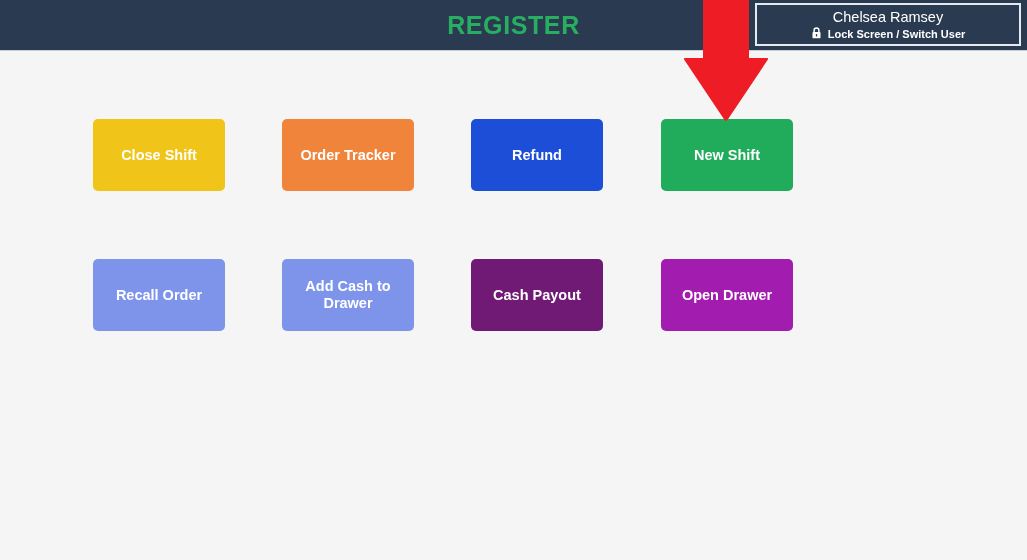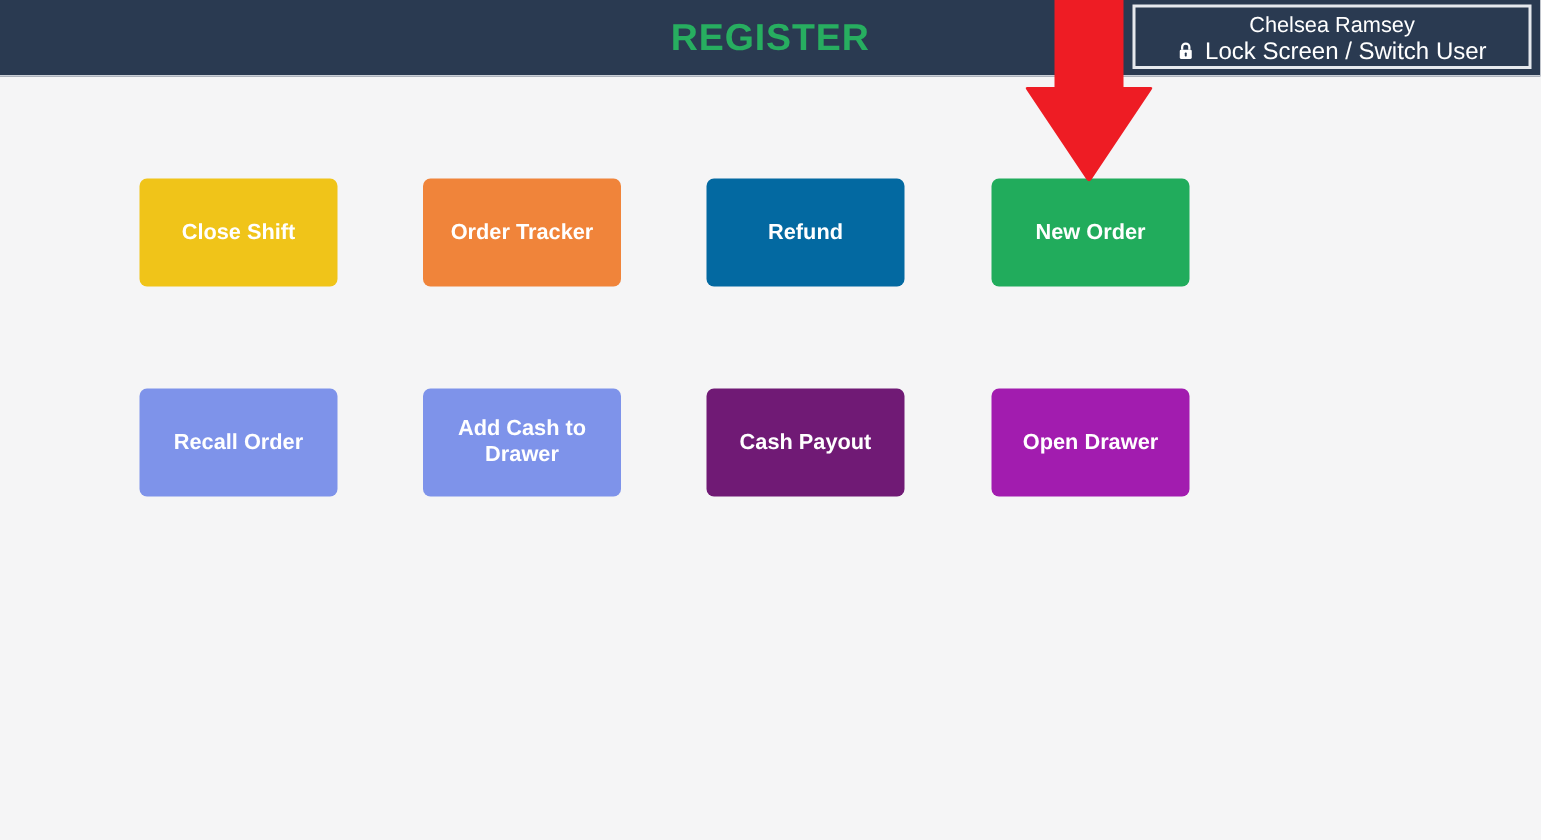--- a/index.html
+++ b/index.html
@@ -59,22 +59,22 @@
     display: block;
     color: #ffffff;
     font-size: 14.5px;
     font-weight: normal;
     line-height: 18px;
     white-space: nowrap;
   }
   #user-lock-row {
     display: block;
     color: #ffffff;
-    font-size: 16px;
-    font-weight: normal;
+    font-size: 11px;
+    font-weight: bold;
     line-height: 17px;
     white-space: nowrap;
   }
   .lock-glyph {
     display: inline-block;
     vertical-align: -1px;
     margin-right: 3px;
   }
 
   
@@ -138,26 +138,26 @@
 </div>
 
 <button class="tile row1 col1" style="background:#f0c419">
   <span>Close Shift</span>
 </button>
 
 <button class="tile row1 col2" style="background:#f0843a">
   <span>Order Tracker</span>
 </button>
 
-<button class="tile row1 col3" style="background:#0369a1">
+<button class="tile row1 col3" style="background:#1d4ed8">
   <span>Refund</span>
 </button>
 
 <button class="tile row1 col4" style="background:#21ac5c">
-  <span>New Order</span>
+  <span>New Shift</span>
 </button>
 
 <button class="tile row2 col1" style="background:#7e93ea">
   <span>Recall Order</span>
 </button>
 
 <button class="tile row2 col2" style="background:#7e93ea">
   <span>Add Cash to Drawer</span>
 </button>
 

